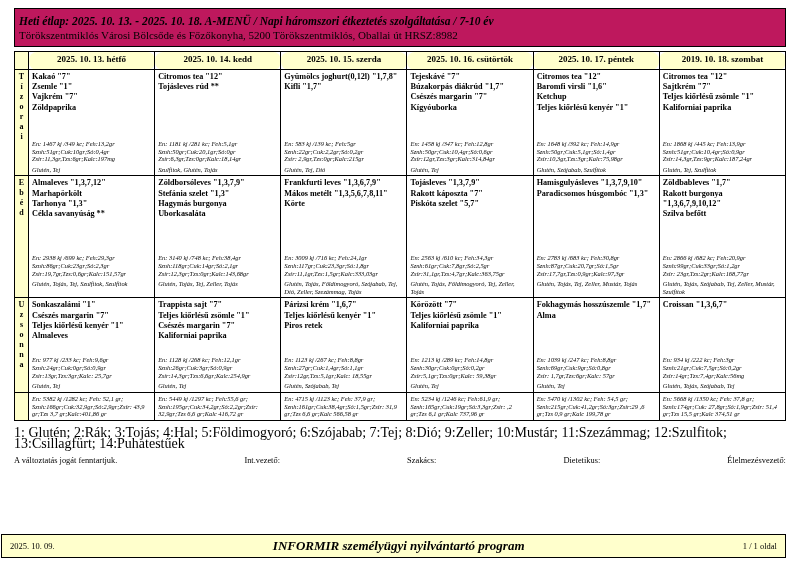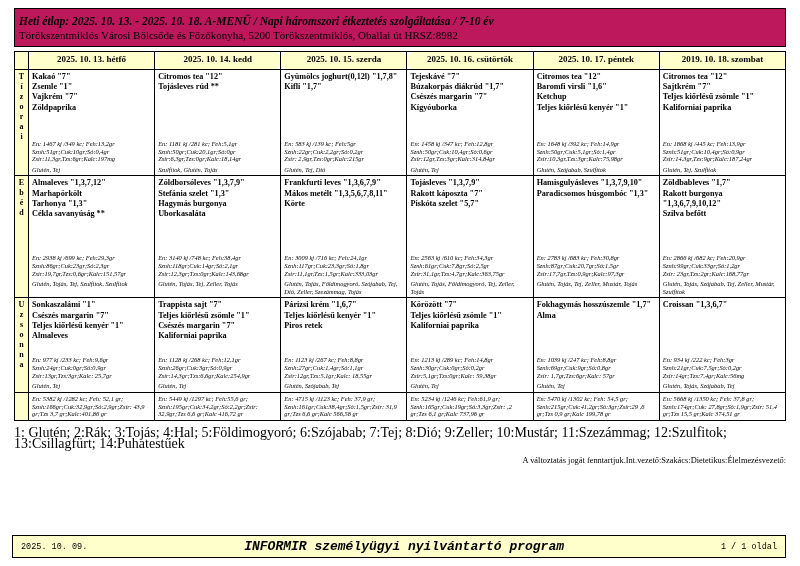--- a/index.html
+++ b/index.html
@@ -52,30 +52,29 @@
   }
   .dishes{font-size:8.2px;line-height:10.2px;font-weight:bold;min-height:62px;}
   .dishes div{white-space:normal;}
   .nutri{font-size:6.4px;line-height:7.6px;font-style:italic;margin-top:6px;}
   .allerg{font-size:6.4px;line-height:7.6px;font-style:italic;margin-top:3px;}
   .row-e .dishes{min-height:70px;}
   .row-u .dishes{min-height:50px;}
   .totals td{font-size:6.4px;line-height:7.8px;font-style:italic;padding:3px 3px;}
   .legend{font-size:14px;line-height:11px;margin-top:6px;}
   .signrow{
-    display:flex;justify-content:flex-end;
+    display:flex;justify-content:space-between;
     font-size:8.4px;margin-top:7px;
   }
   .footer-band{
-    position:absolute;left:12px;right:14px;bottom:8px;
+    position:absolute;left:1px;right:14px;bottom:8px;
     background:#ffffcc;border:1px solid #000;
     display:flex;justify-content:space-between;align-items:center;
     padding:3px 8px;
     font-size:8.5px;
-    font-family:Liberation Mono, monospace;
   }
   .footer-center{font-style:italic;font-weight:bold;font-size:13px;}
 </style>
 </head>
 <body>
 
 <div class="page">
 
   <div class="header-band">
     <div class="header-title">Heti étlap: 2025. 10. 13. - 2025. 10. 18.   A-MENÜ / Napi háromszori étkeztetés szolgáltatása / 7-10 év</div>

